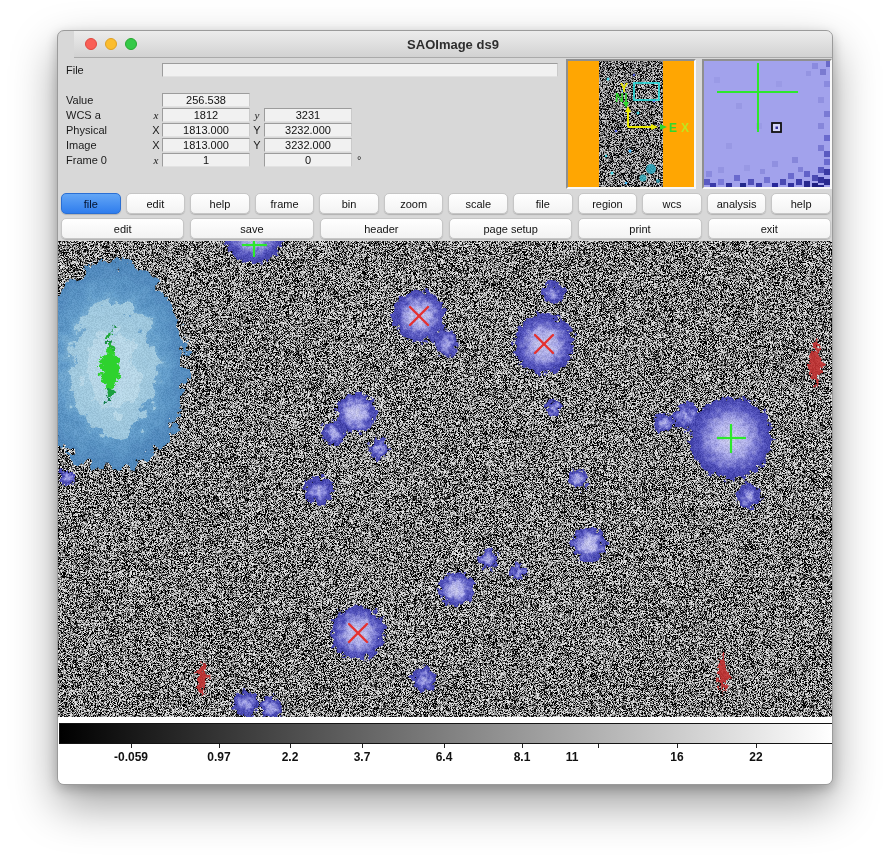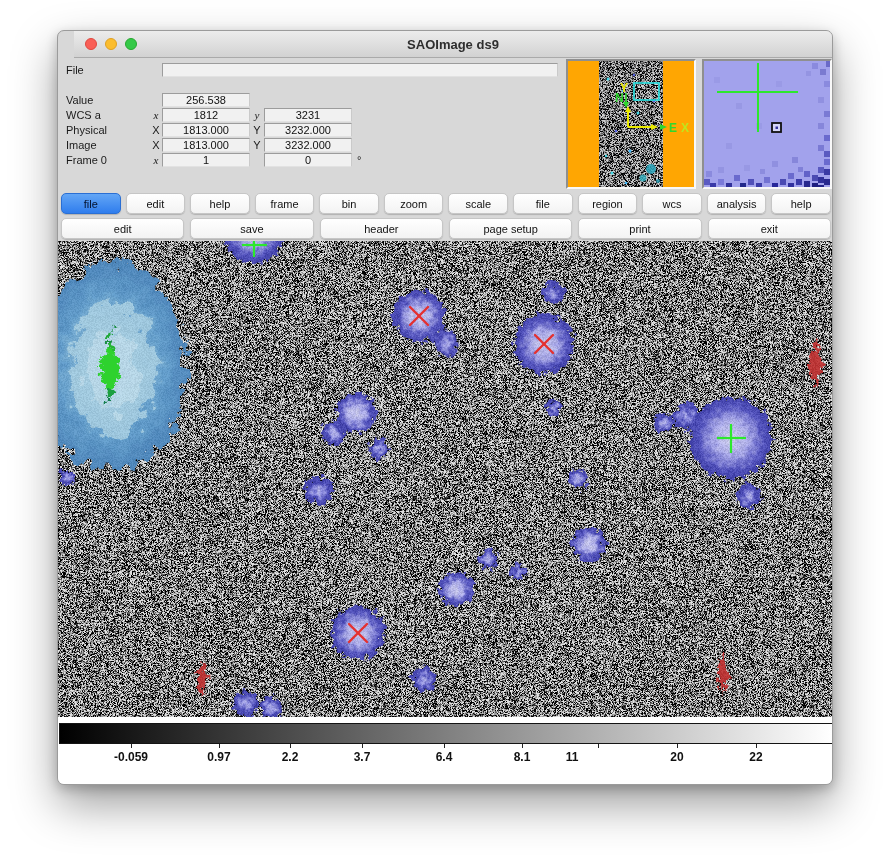--- a/index.html
+++ b/index.html
@@ -376,18 +376,18 @@
     <div class="ctick" style="left:540px"></div>
         <div class="ctick" style="left:619px"></div>
     <div class="ctick" style="left:698px"></div>
     <span class="clabel" style="left:73px">-0.059</span>
     <span class="clabel" style="left:161px">0.97</span>
     <span class="clabel" style="left:232px">2.2</span>
     <span class="clabel" style="left:304px">3.7</span>
     <span class="clabel" style="left:386px">6.4</span>
     <span class="clabel" style="left:464px">8.1</span>
     <span class="clabel" style="left:514px">11</span>
-    <span class="clabel" style="left:619px">20</span>
+    <span class="clabel" style="left:619px">16</span>
     <span class="clabel" style="left:698px">22</span>
   </div>
 
 </div>
 </div>
 
 </body></html>

